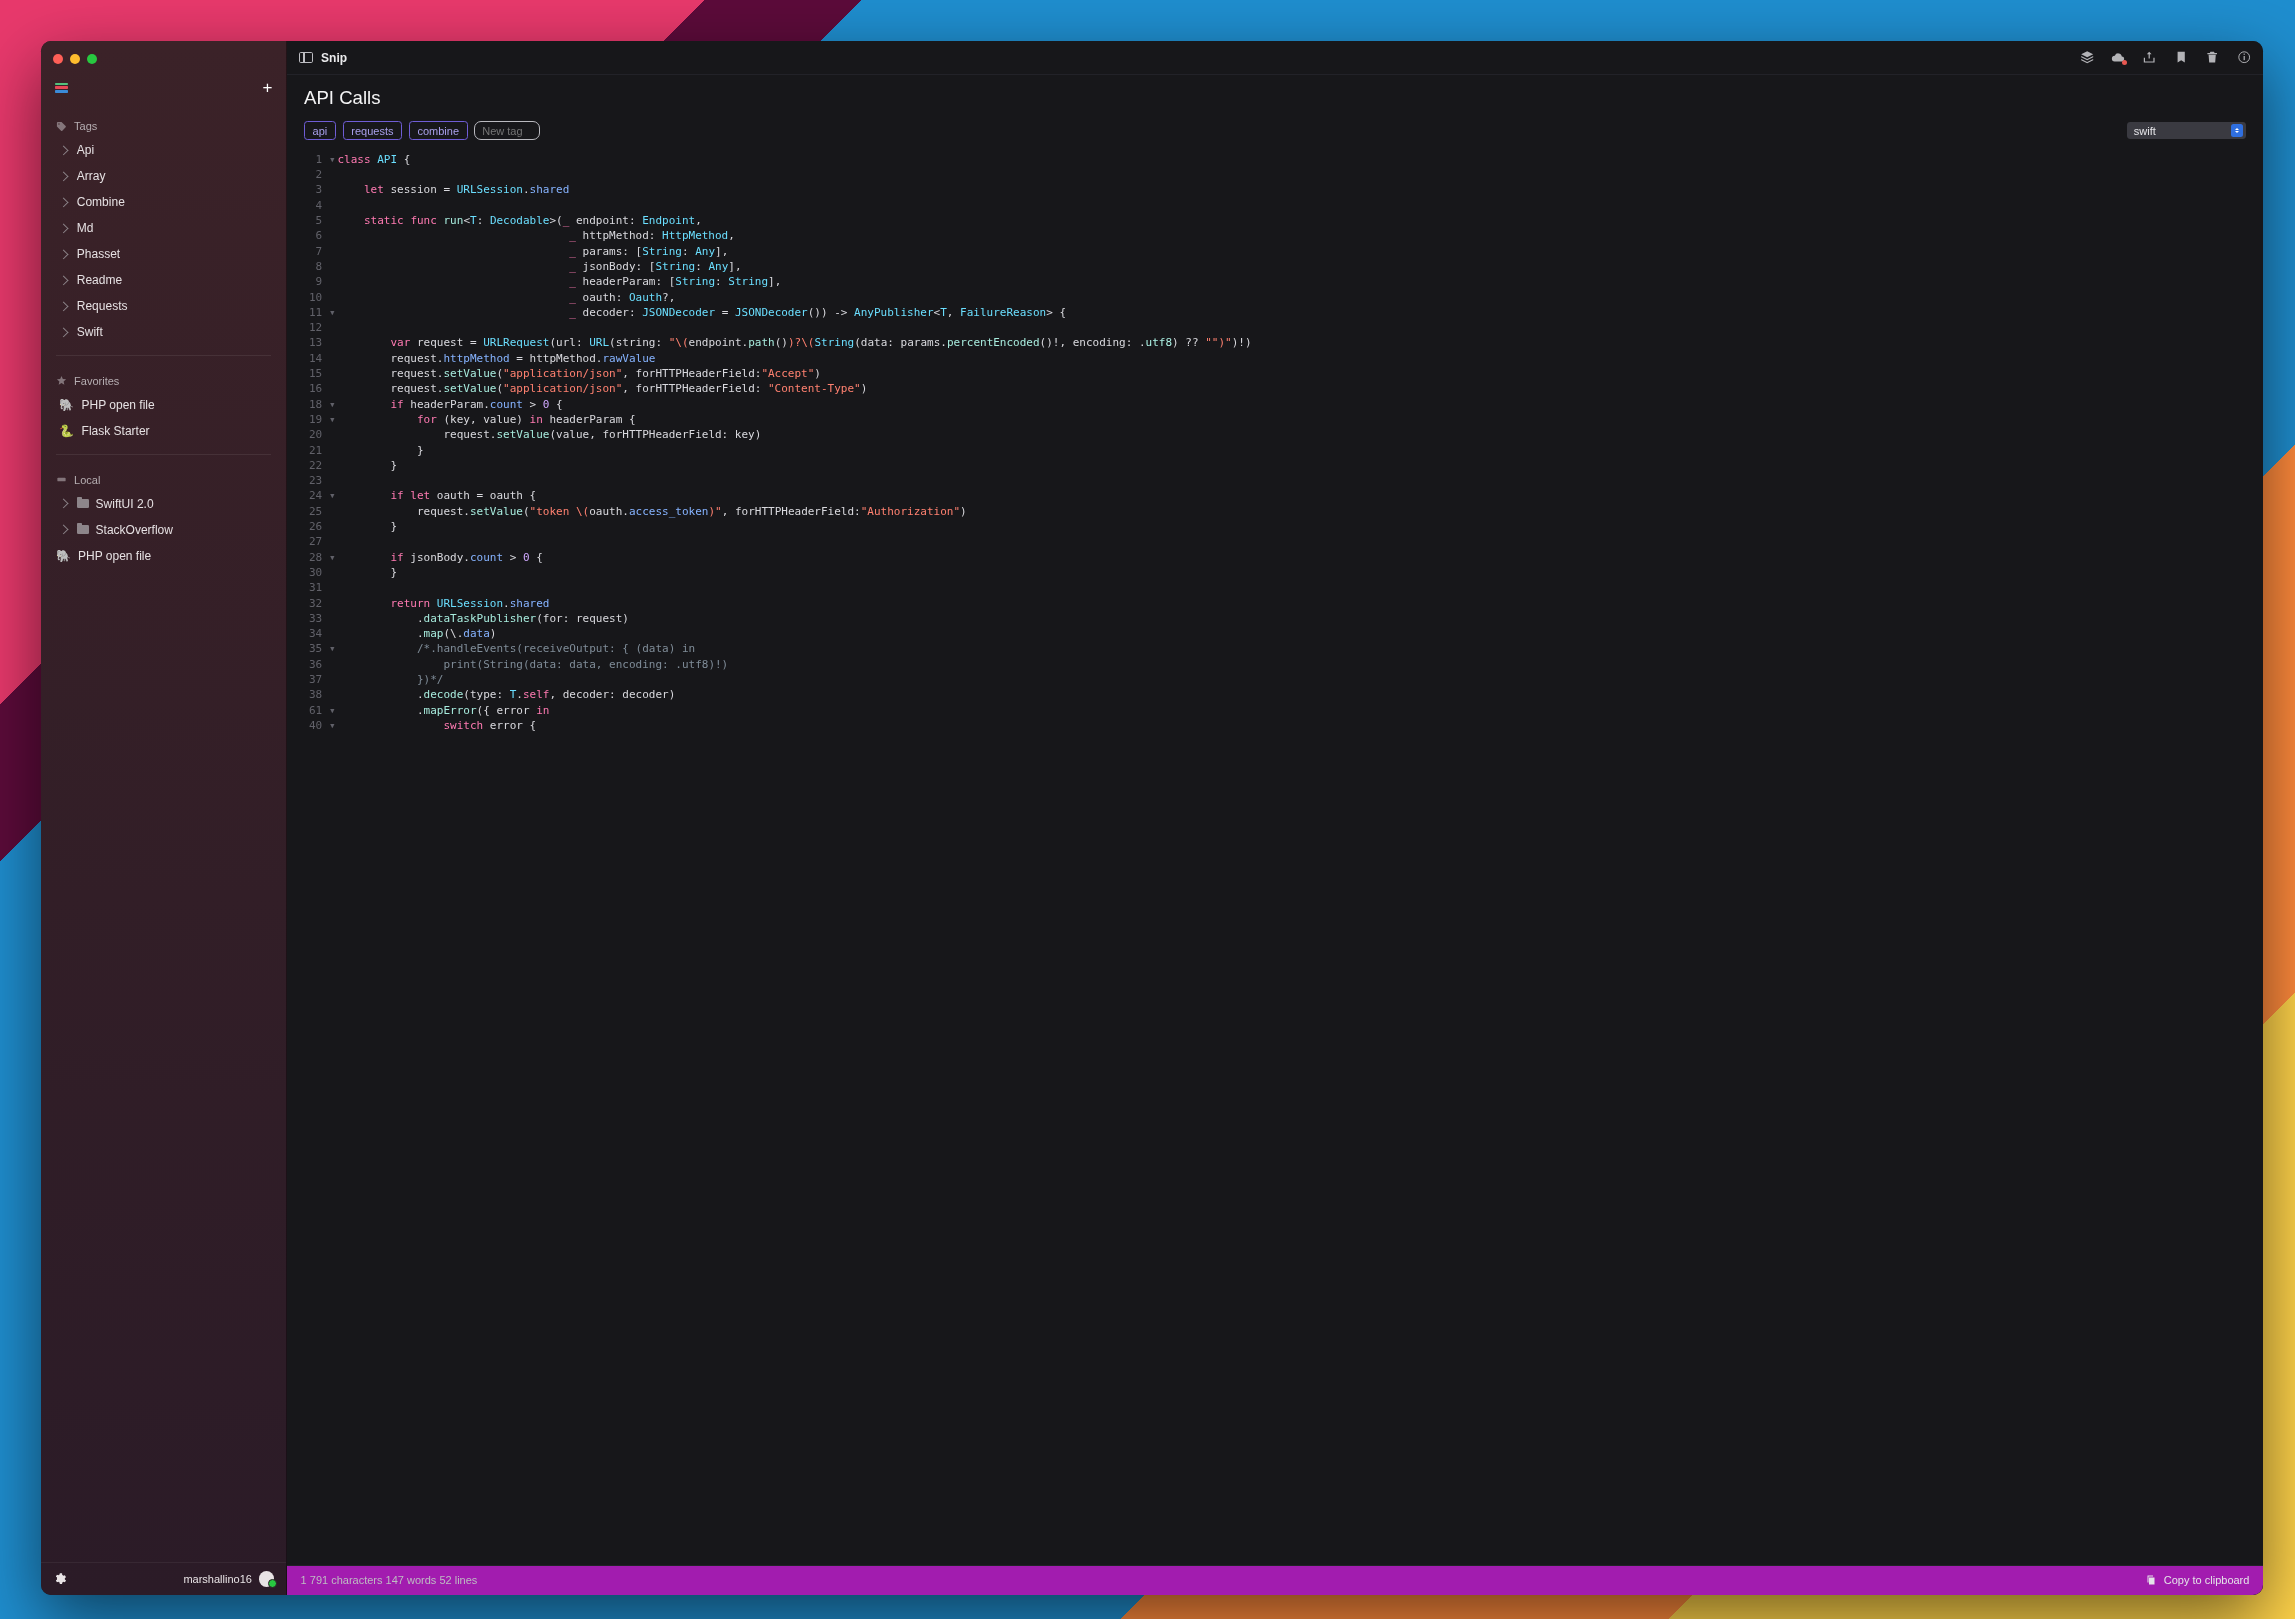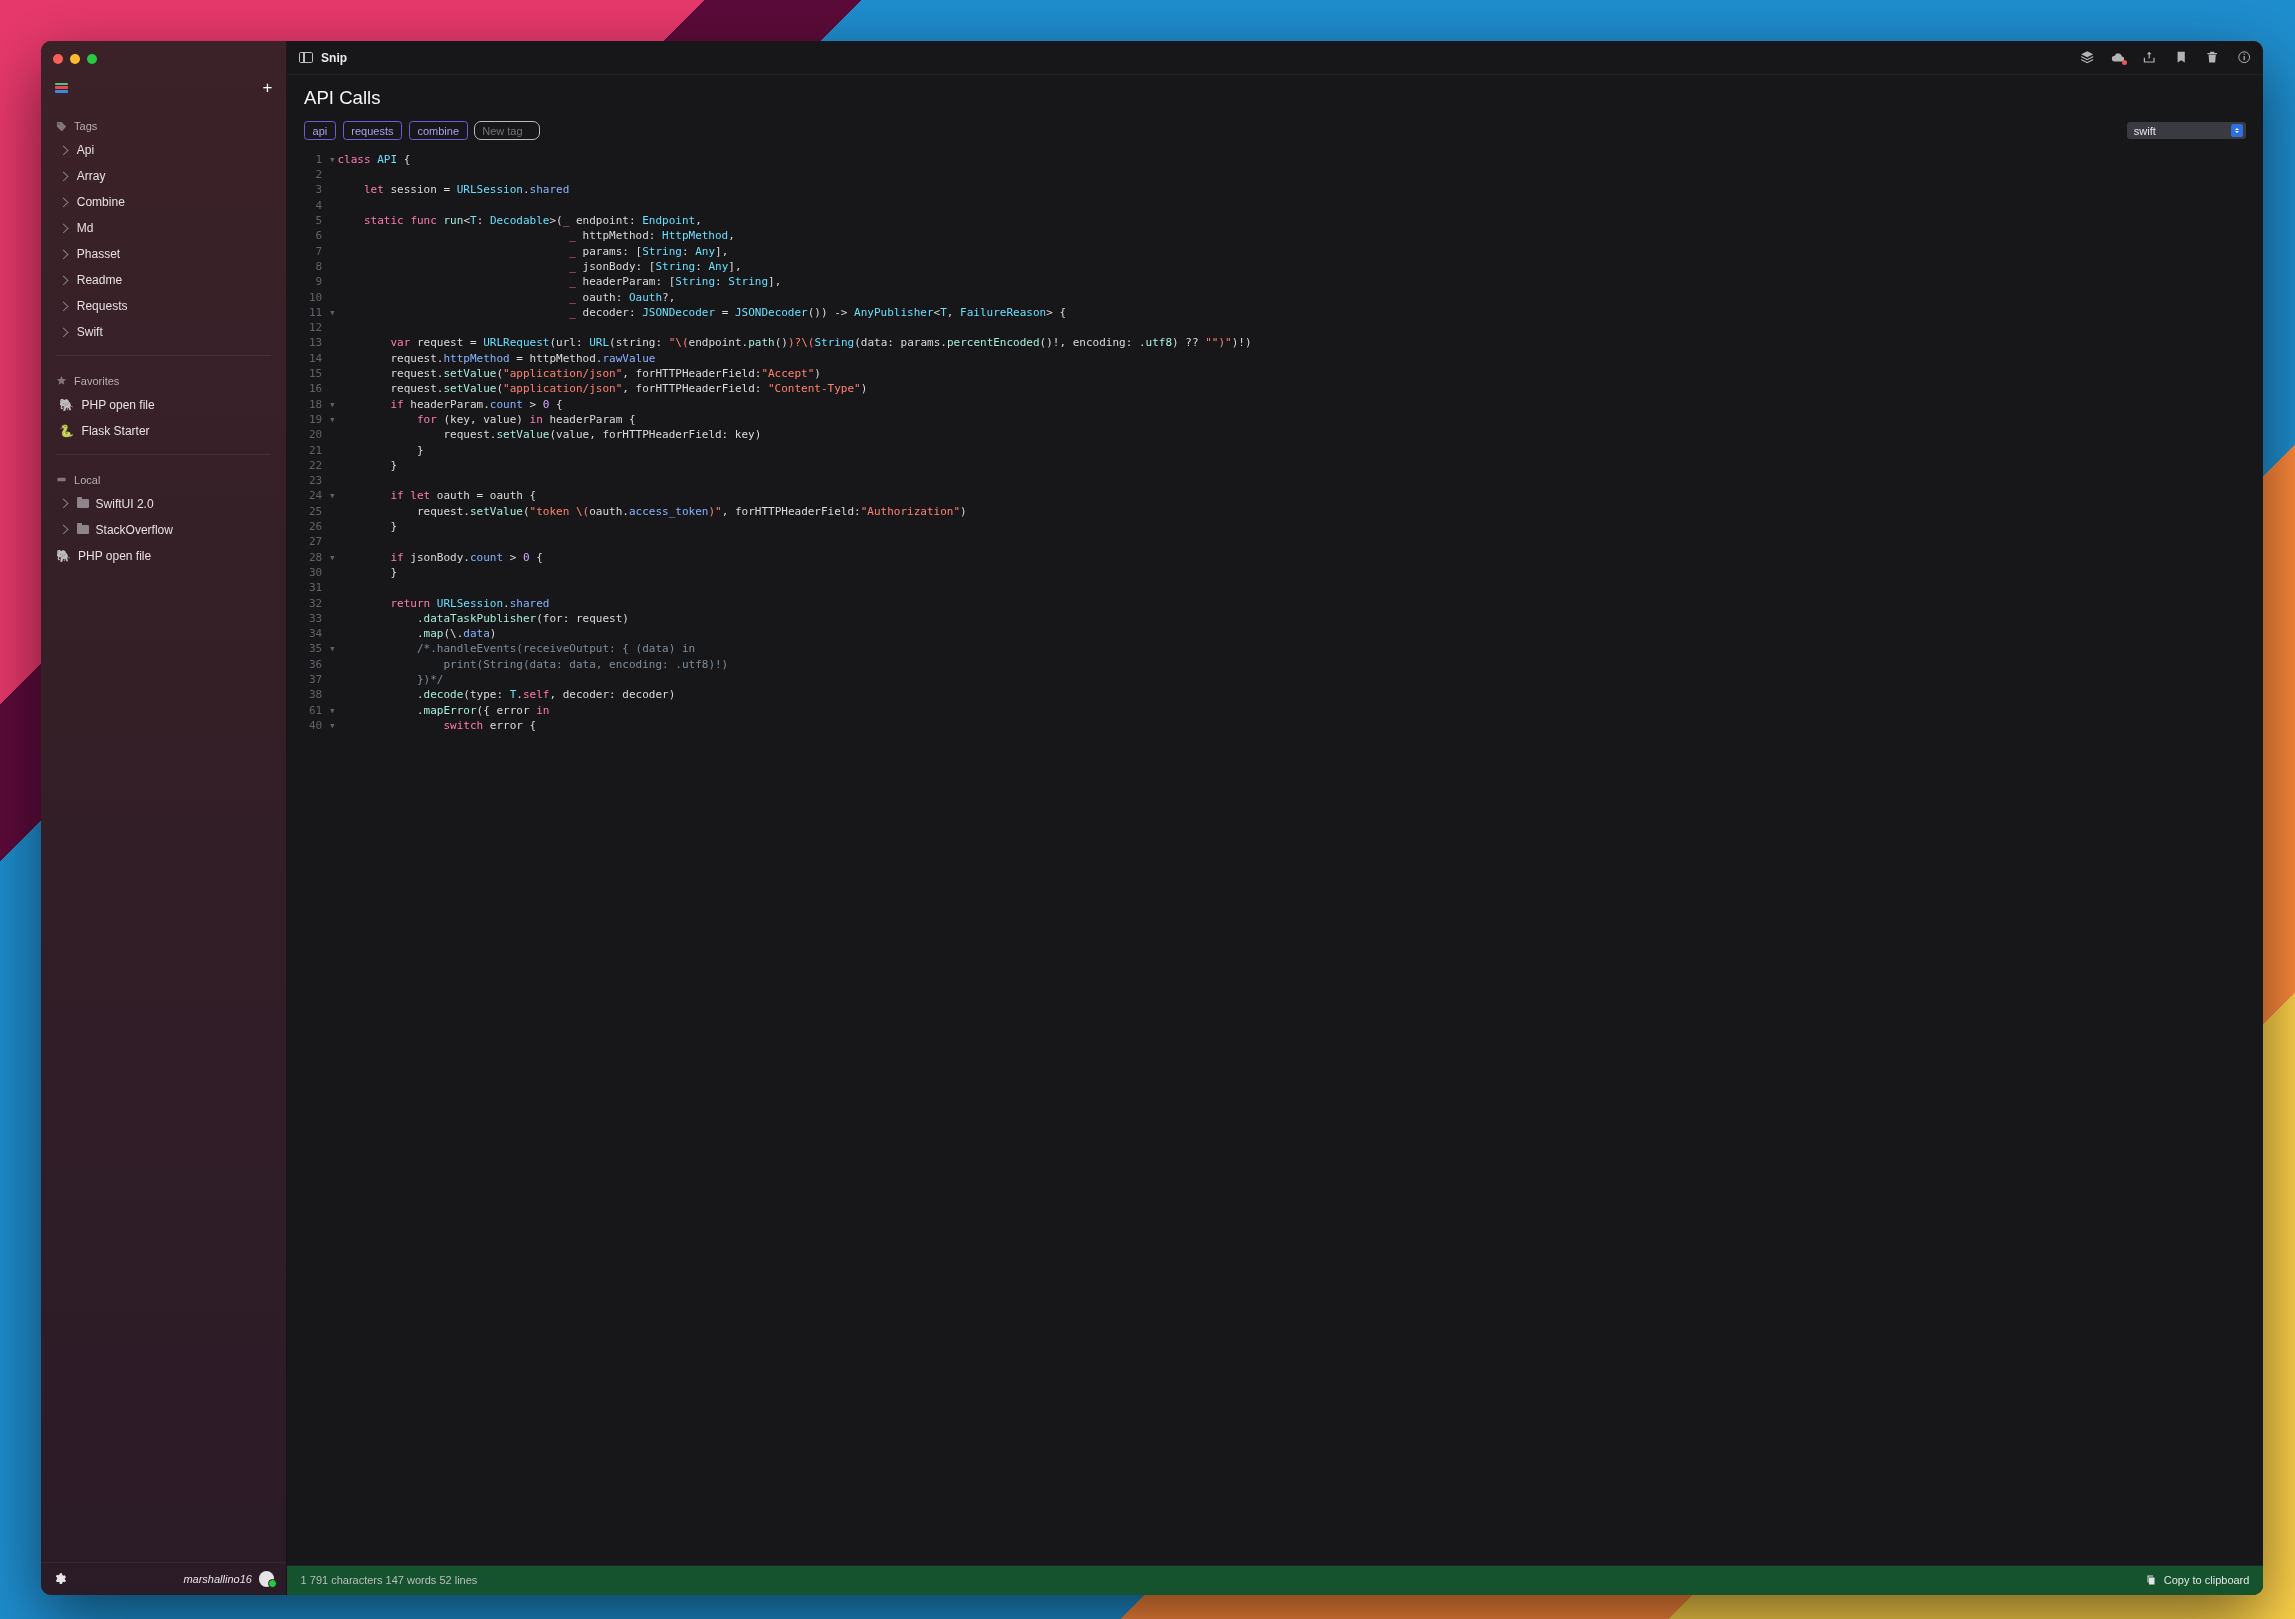--- a/index.html
+++ b/index.html
@@ -78,21 +78,21 @@
   .sb-sep { height:0.8px; background:rgba(255,255,255,.08); margin:10.2px 8.5px; }
 
   .fav-ic { font-size:12px; line-height:1; }
 
   .sb-bottom {
     display:flex; align-items:center; justify-content:space-between;
     padding:8.5px 12px; border-top:0.8px solid rgba(255,255,255,.06);
     color:#e8e3e5; font-size:11px;
   }
   .gear { width:13.6px; height:13.6px; }
-  .gh { display:flex; align-items:center; gap:6.8px;font-style:italic; }
+  .gh { display:flex; align-items:center; gap:6.8px; }
   .ghmark { width:15.3px; height:15.3px; border-radius:50%; background:#e8e3e5; position:relative; }
   .ghmark::after{content:"";position:absolute;right:-2.5px;bottom:-1.7px;width:6.8px;height:6.8px;border-radius:50%;background:#28c840;border:1.3px solid #2b1b27;}
 
   
   .main { display:flex; flex-direction:column; background:#17171a; min-width:0; }
 
   .topbar {
     display:flex; align-items:center; gap:10.2px;
     height:34px; padding:0 12px;
     border-bottom:0.8px solid #222228;
@@ -149,21 +149,21 @@
   .fn  { color:#a7ebdd; }     
   .nm  { color:#d0a8ff; }     
   .pr  { color:#86b3ff; }     
   .cm  { color:#7f8c98; }
   .id  { color:#d9d9de; }
   .en  { color:#acf2e4; }     
 
   .statusbar {
     display:flex; align-items:center; justify-content:space-between;
     height:30.5px; padding:0 13.6px; color:#bdbdc2; font-size:11px;
-    border-top:0.8px solid #222228; background:#14532d;
+    border-top:0.8px solid #222228; background:#a21caf;
   }
   .copy { display:flex; align-items:center; gap:6.8px; cursor:pointer; color:#e4e4e8; }
   .copy svg{width:12px;height:12px;}
 </style>
 </head>
 <body>
 
 <div class="window">
 
   <aside class="sidebar">

